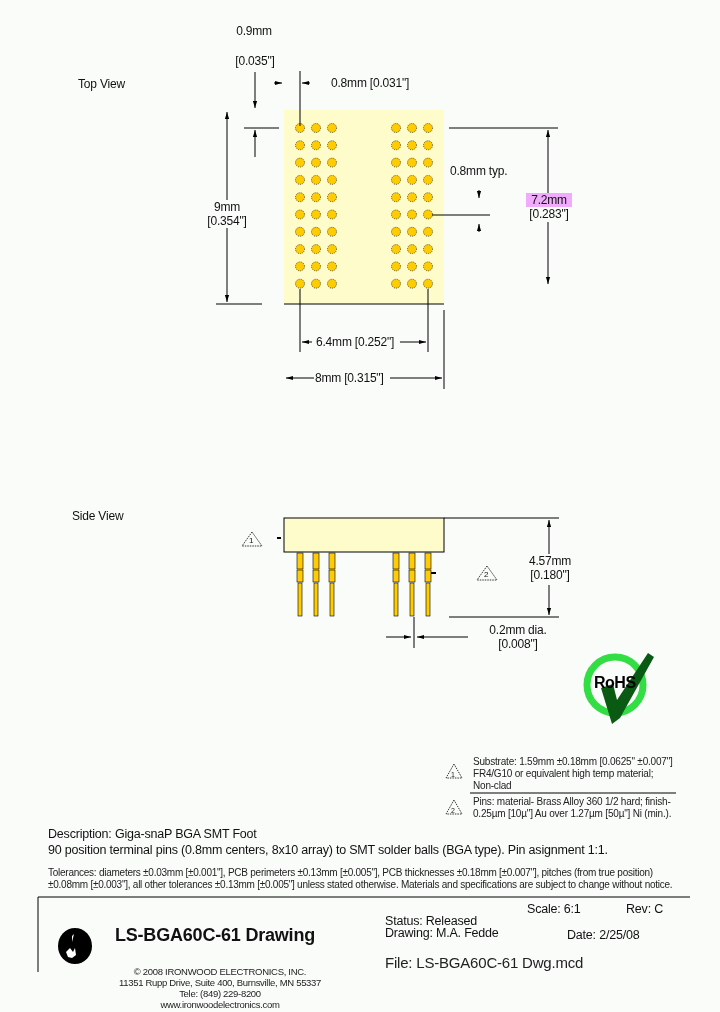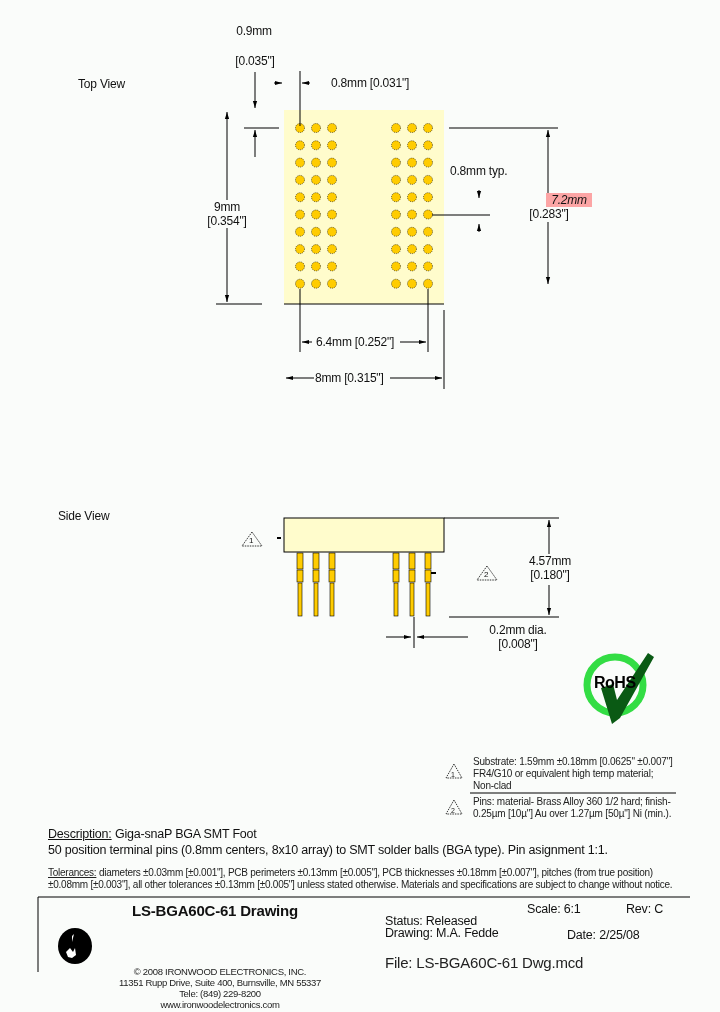--- a/index.html
+++ b/index.html
@@ -9,22 +9,22 @@
       font-family: "Liberation Sans", sans-serif;
       color: #111;
     }
     .abs { position: absolute; }
     .lbl { font-size: 12px; line-height: 14px; white-space: nowrap; letter-spacing: -0.2px; }
     .c { text-align: center; }
     svg.drawing { position: absolute; left: 0; top: 0; }
     .note { font-size: 10px; line-height: 12px; color: #222; letter-spacing: -0.2px; }
     .desc { font-size: 12.5px; line-height: 15px; white-space: nowrap; letter-spacing: -0.2px; }
     .tol { font-size: 10px; line-height: 12px; white-space: nowrap; color: #222; letter-spacing: -0.25px; }
-    .u { text-decoration: underline; }
-    .tb-title { font-size: 15px; font-weight: bold; letter-spacing: -0.2px; }
+    .u { }
+    .tb-title { font-size: 18px; font-weight: bold; letter-spacing: -0.2px; margin-top: 23px; }
     .tb-small { font-size: 9.5px; line-height: 11px; color: #222; letter-spacing: -0.3px; margin-top: 42px; }
     .tb-field { font-size: 12.5px; white-space: nowrap; letter-spacing: -0.2px; }
     .tb-field-s { font-size: 15px; white-space: nowrap; color: #222; letter-spacing: -0.2px; }
   </style>
 </head>
 <body>
 
 <svg class="drawing" width="720" height="1012" viewBox="0 0 720 1012">
   <defs>
     <marker id="ah" viewBox="0 0 10 10" refX="10" refY="5" markerWidth="7" markerHeight="7" orient="auto-start-reverse">
@@ -227,26 +227,26 @@
   </g>
 </svg>
 
 <div class="abs lbl" style="left:78px;top:77px;">Top View</div>
 <div class="abs lbl c" style="left:229px;top:24px;width:50px;">0.9mm</div>
 <div class="abs lbl c" style="left:229px;top:54px;width:52px;">[0.035"]</div>
 <div class="abs lbl" style="left:331px;top:76px;">0.8mm  [0.031"]</div>
 <div class="abs lbl c" style="left:203px;top:200px;width:48px;background:#fafcfa;">9mm</div>
 <div class="abs lbl c" style="left:203px;top:214px;width:48px;background:#fafcfa;">[0.354"]</div>
 <div class="abs lbl" style="left:450px;top:164px;">0.8mm typ.</div>
-<div class="abs lbl c" style="left:546px;top:193px;width:46px;background:#fca5a5;font-style:italic;">7.2mm</div>
+<div class="abs lbl c" style="left:526px;top:193px;width:46px;background:#f0abfc;">7.2mm</div>
 <div class="abs lbl c" style="left:524px;top:207px;width:50px;background:#fafcfa;">[0.283"]</div>
 <div class="abs lbl" style="left:316px;top:335px;">6.4mm  [0.252"]</div>
 <div class="abs lbl" style="left:315px;top:371px;">8mm  [0.315"]</div>
 
-<div class="abs lbl" style="left:58px;top:509px;">Side View</div>
+<div class="abs lbl" style="left:72px;top:509px;">Side View</div>
 <div class="abs" style="left:249px;top:536px;font-size:8px;">1</div>
 <div class="abs" style="left:484px;top:570px;font-size:8px;">2</div>
 <div class="abs lbl c" style="left:525px;top:554px;width:50px;background:#fafcfa;">4.57mm</div>
 <div class="abs lbl c" style="left:525px;top:568px;width:50px;background:#fafcfa;">[0.180"]</div>
 <div class="abs lbl c" style="left:486px;top:623px;width:64px;">0.2mm dia.</div>
 <div class="abs lbl c" style="left:491px;top:637px;width:54px;">[0.008"]</div>
 
 <div class="abs" style="left:594px;top:674px;font-size:16px;font-weight:bold;color:#000;letter-spacing:-0.5px;">RoHS</div>
 
 <div class="abs note" style="left:451px;top:769px;font-size:7px;">1</div>
@@ -257,21 +257,21 @@
 </div>
 <div class="abs note" style="left:451px;top:805px;font-size:7px;">2</div>
 <div class="abs note" style="left:473px;top:796px;">
   <div>Pins: material- Brass Alloy 360 1/2 hard; finish-</div>
   <div>0.25µm [10µ"] Au over 1.27µm [50µ"] Ni (min.).</div>
 </div>
 
 <div class="abs desc" style="left:48px;top:827px;">
   <span class="u">Description:</span><span> Giga-snaP BGA SMT Foot</span>
 </div>
-<div class="abs desc" style="left:48px;top:843px;">50 position terminal pins (0.8mm centers, 8x10 array) to SMT solder balls (BGA type). Pin asignment 1:1.</div>
+<div class="abs desc" style="left:48px;top:843px;">90 position terminal pins (0.8mm centers, 8x10 array) to SMT solder balls (BGA type). Pin asignment 1:1.</div>
 
 <div class="abs tol" style="left:48px;top:867px;">
   <span class="u">Tolerances:</span><span> diameters ±0.03mm [±0.001"], PCB perimeters ±0.13mm [±0.005"], PCB thicknesses ±0.18mm [±0.007"], pitches (from true position)</span>
 </div>
 <div class="abs tol" style="left:48px;top:879px;">±0.08mm [±0.003"], all other tolerances ±0.13mm [±0.005"] unless stated otherwise.  Materials and specifications are subject to change without notice.</div>
 
 <div class="abs tb-title c" style="left:100px;top:902px;width:230px;">LS-BGA60C-61 Drawing</div>
 <div class="abs tb-small c" style="left:100px;top:924px;width:240px;">
   <div>© 2008 IRONWOOD ELECTRONICS, INC.</div>
   <div>11351 Rupp Drive, Suite 400, Burnsville, MN 55337</div>

